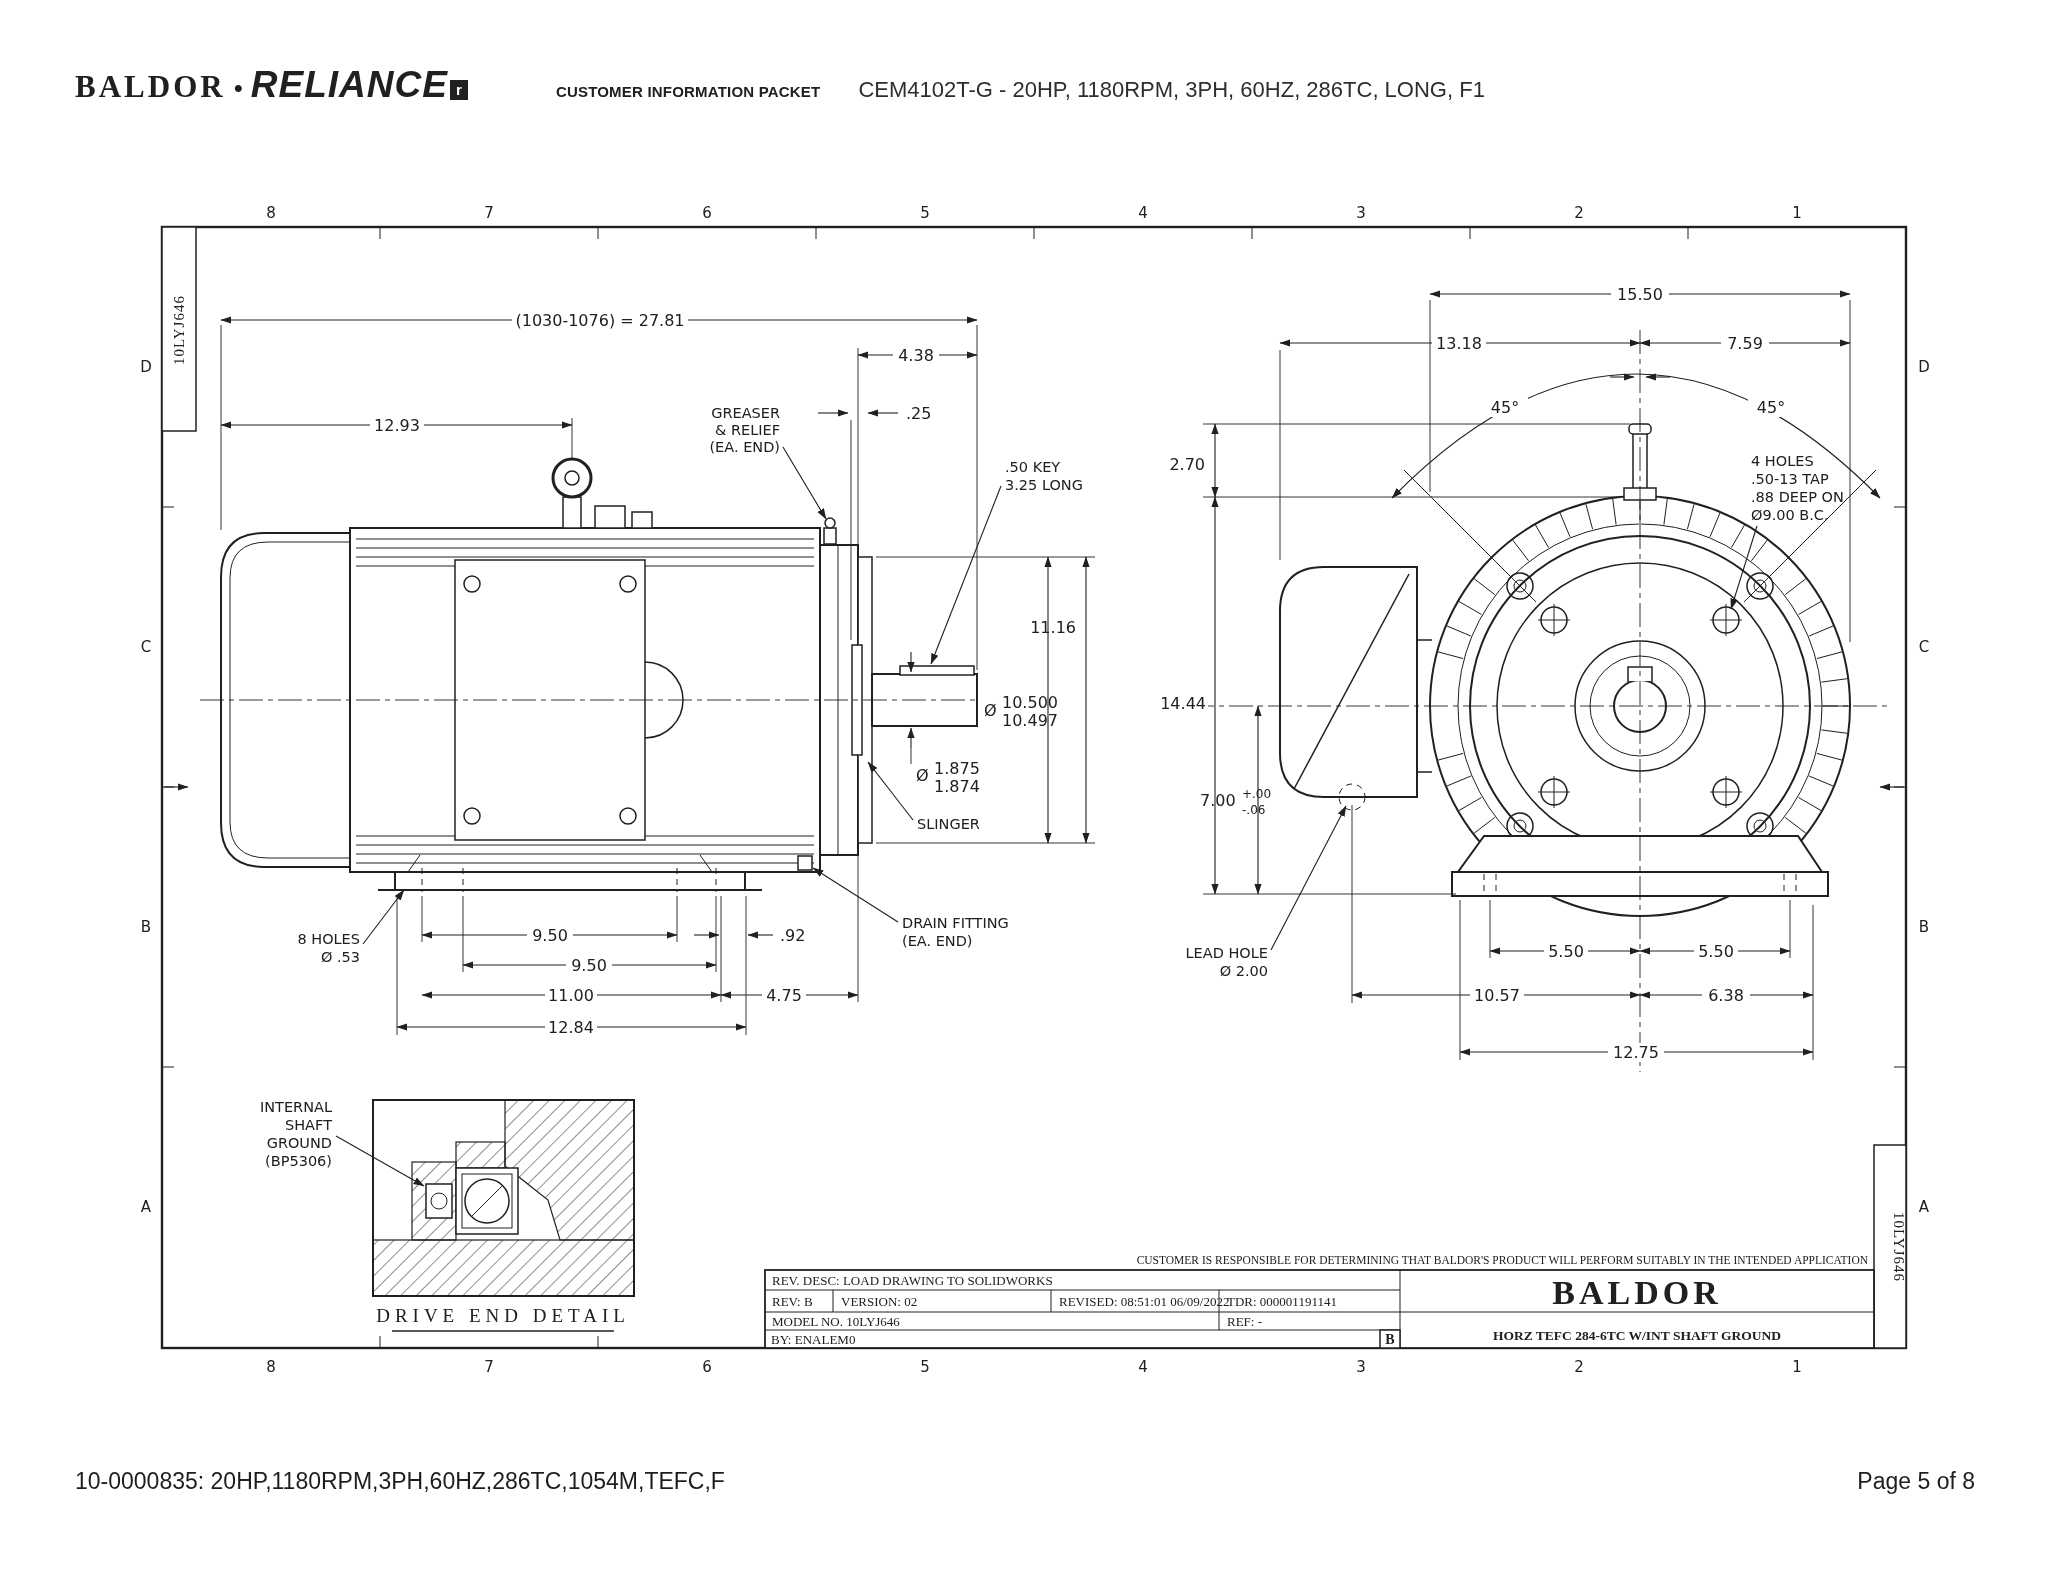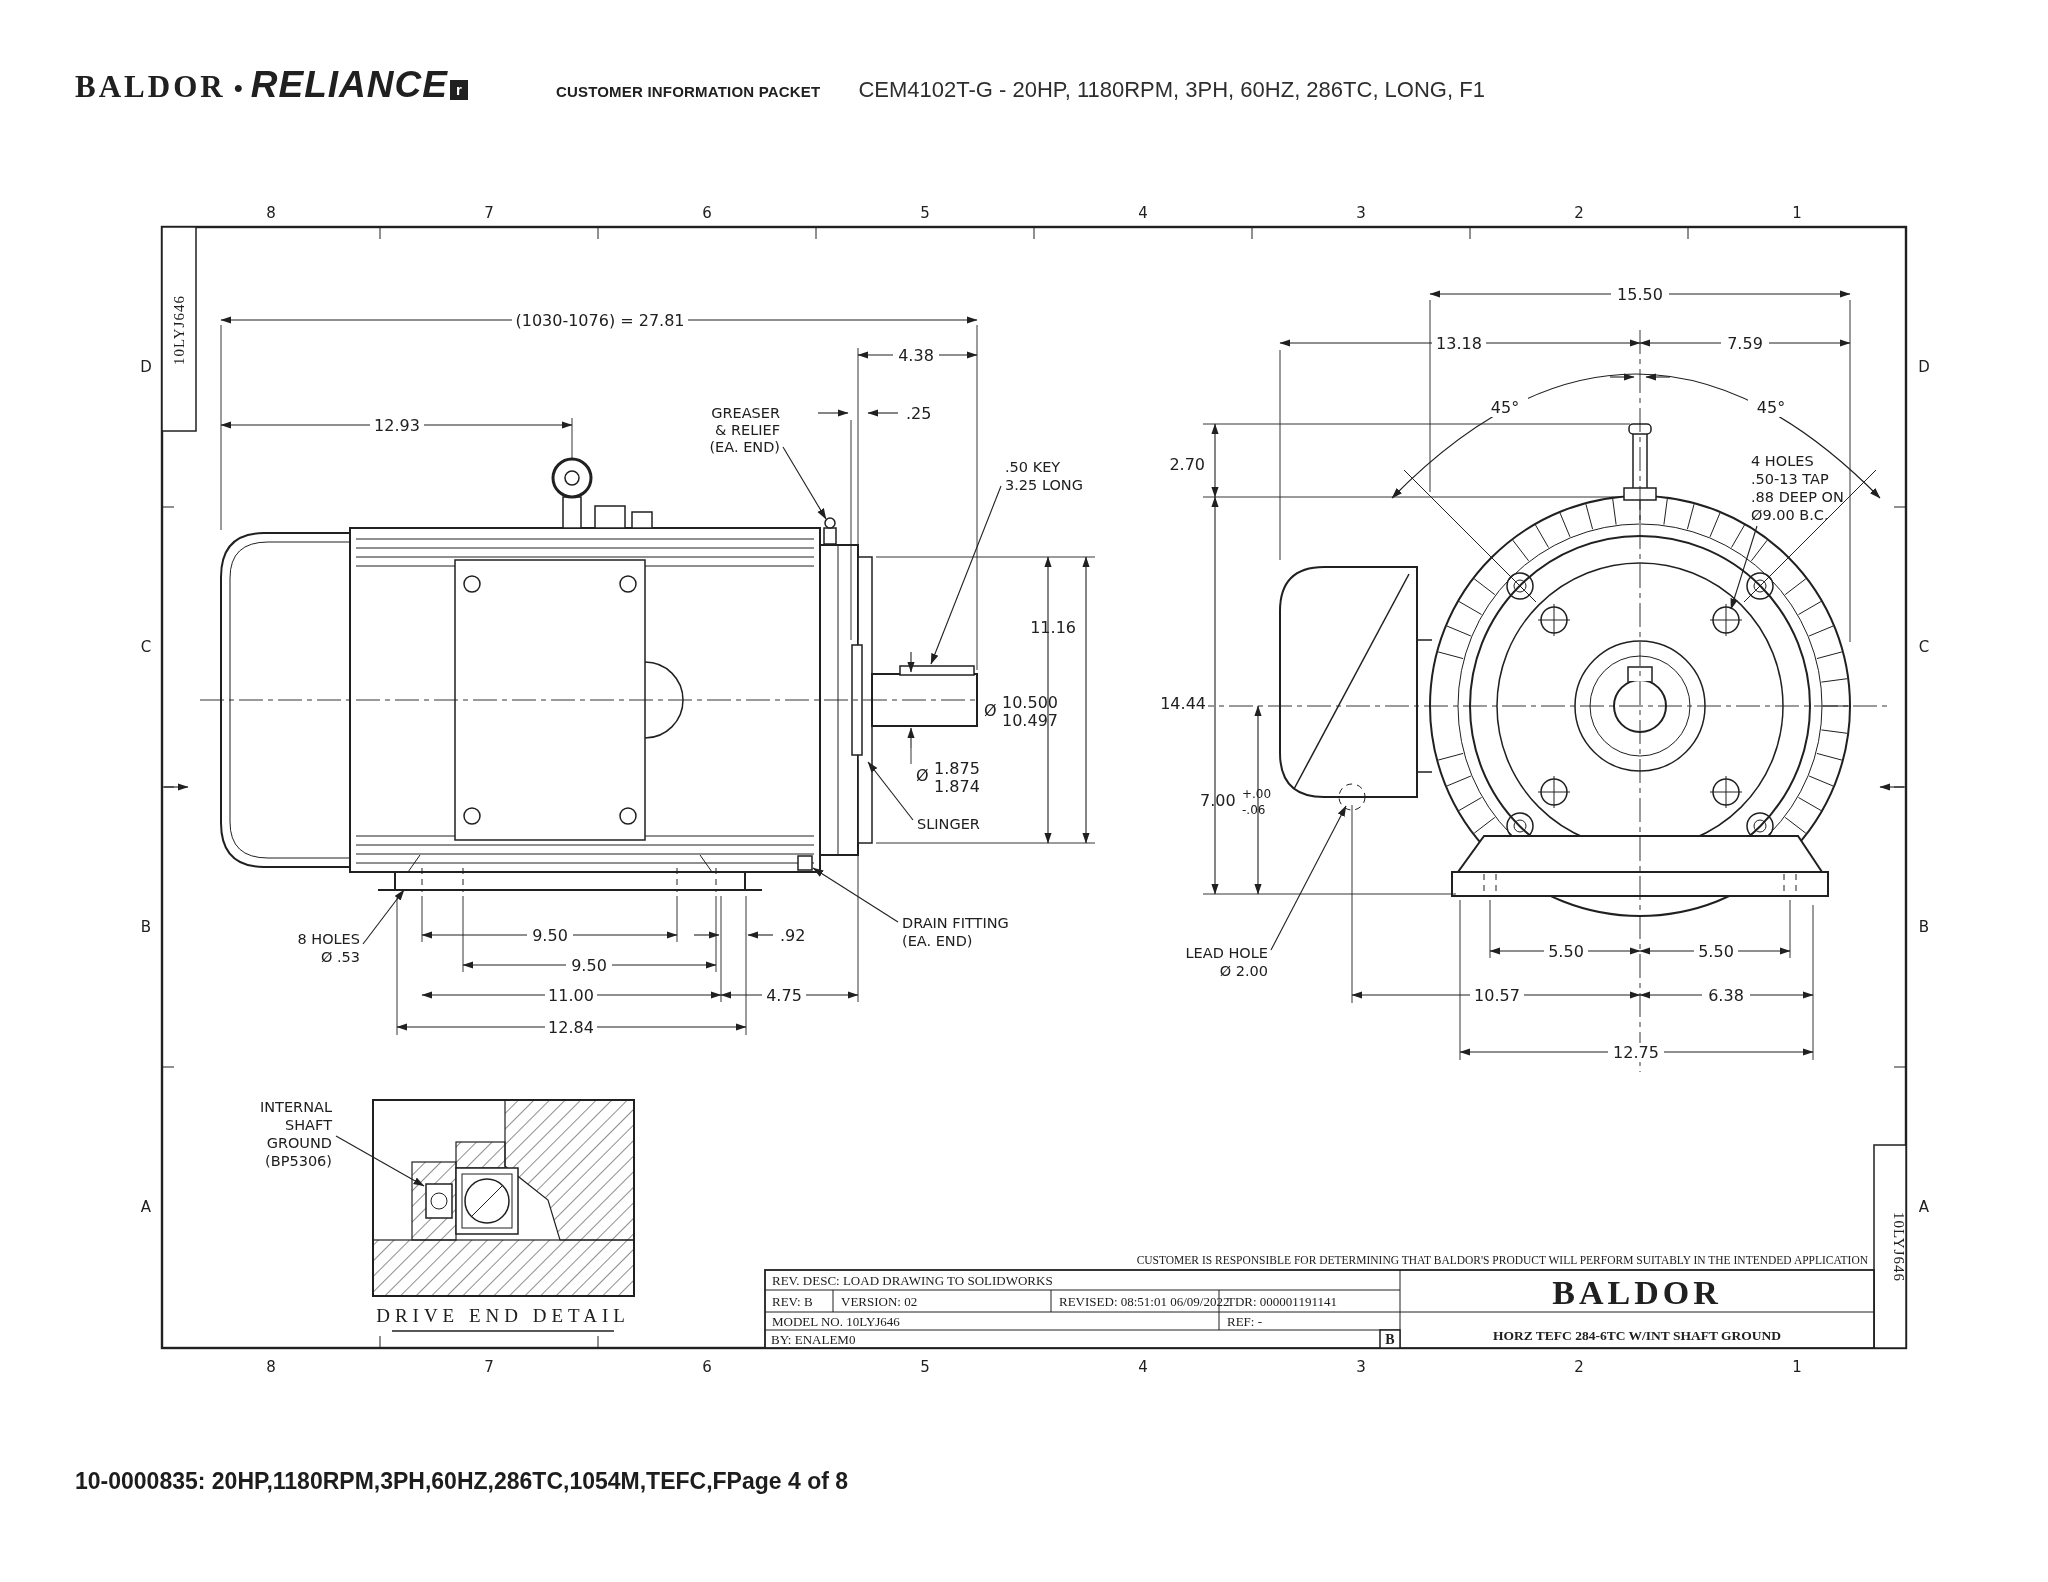--- a/index.html
+++ b/index.html
@@ -6,22 +6,22 @@
   #page{position:relative;width:2048px;height:1582px;background:#fff;overflow:hidden;
         font-family:"Liberation Sans",sans-serif;color:#202020;border-radius:15px;}
   .hdr{position:absolute;top:64px;left:75px;width:1900px;display:flex;align-items:baseline;white-space:nowrap;}
   .logo-baldor{font-family:"Liberation Serif",serif;font-weight:bold;font-size:31px;letter-spacing:3px;}
   .logo-dot{font-size:26px;margin:0 8px;}
   .logo-rel{font-family:"Liberation Sans",sans-serif;font-weight:bold;font-style:italic;font-size:37px;letter-spacing:1px;}
   .logo-r{display:inline-block;background:#202020;color:#fff;font-size:15px;font-weight:bold;
           width:18px;height:20px;line-height:20px;text-align:center;margin-left:2px;transform:translateY(-2px);}
   .pkt{font-weight:bold;font-size:15px;margin-left:88px;letter-spacing:.2px;}
   .mdl{font-size:22px;margin-left:38px;color:#2e2e2e;}
-  .ftr{position:absolute;top:1468px;left:75px;width:1900px;display:flex;
-       font-size:23px;font-weight:700;color:#1d1d1d;}
+  .ftr{position:absolute;top:1468px;left:75px;width:1900px;display:flex;justify-content:space-between;
+       font-size:23px;font-weight:400;color:#1d1d1d;}
   svg text{fill:#202020;}
   .d{font-family:"DejaVu Sans",sans-serif;font-size:16px;}
   .d14{font-family:"DejaVu Sans",sans-serif;font-size:14.5px;}
   .d12{font-family:"DejaVu Sans",sans-serif;font-size:12px;}
   .zone{font-family:"DejaVu Sans",sans-serif;font-size:15px;}
   .tb{font-family:"Liberation Serif",serif;font-size:13px;}
   .tbs{font-family:"Liberation Serif",serif;font-size:11.5px;}
   .brand{font-family:"Liberation Serif",serif;font-size:34px;font-weight:bold;letter-spacing:4px;}
   .desc{font-family:"Liberation Serif",serif;font-size:13.5px;font-weight:bold;}
   .cap{font-family:"Liberation Serif",serif;font-size:19px;letter-spacing:5px;}
@@ -461,16 +461,16 @@
       <rect x="1380" y="1330" width="20" height="18" fill="#fff" stroke="#202020" stroke-width="1.5"></rect>
       <text x="1390" y="1344" text-anchor="middle" font-family="Liberation Serif, serif" font-size="14" font-weight="bold">B</text>
       <text class="brand" x="1637" y="1304" text-anchor="middle">BALDOR</text>
       <text class="desc" x="1637" y="1340" text-anchor="middle">HORZ TEFC 284-6TC W/INT SHAFT GROUND</text>
     </g>
   </svg>
 
   
   <div class="ftr">
     <span>10-0000835: 20HP,1180RPM,3PH,60HZ,286TC,1054M,TEFC,F</span>
-    <span>Page 4 of 8</span>
+    <span>Page 5 of 8</span>
   </div>
 
 </div>
 
 </body></html>

